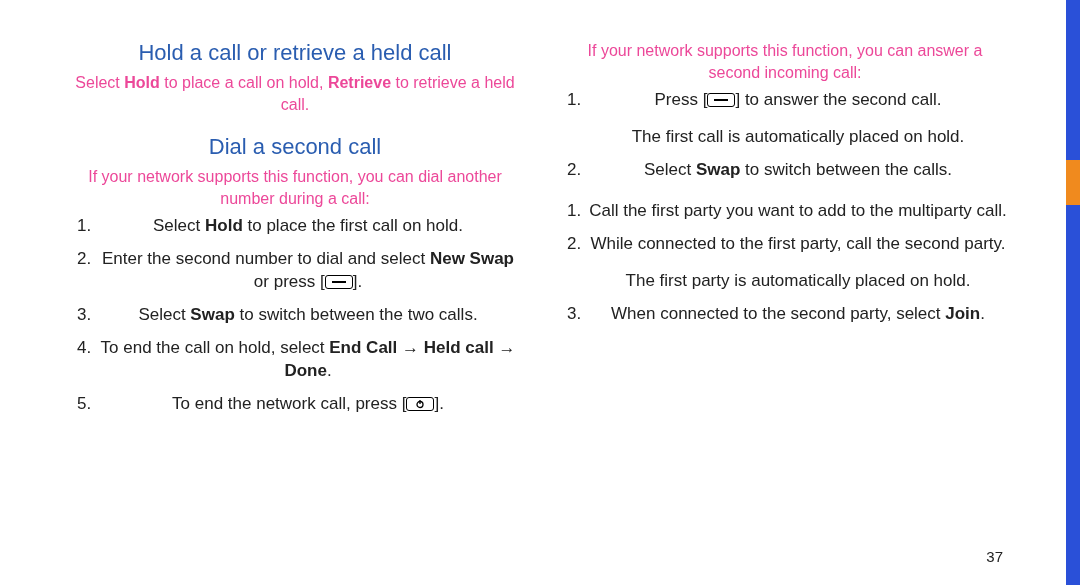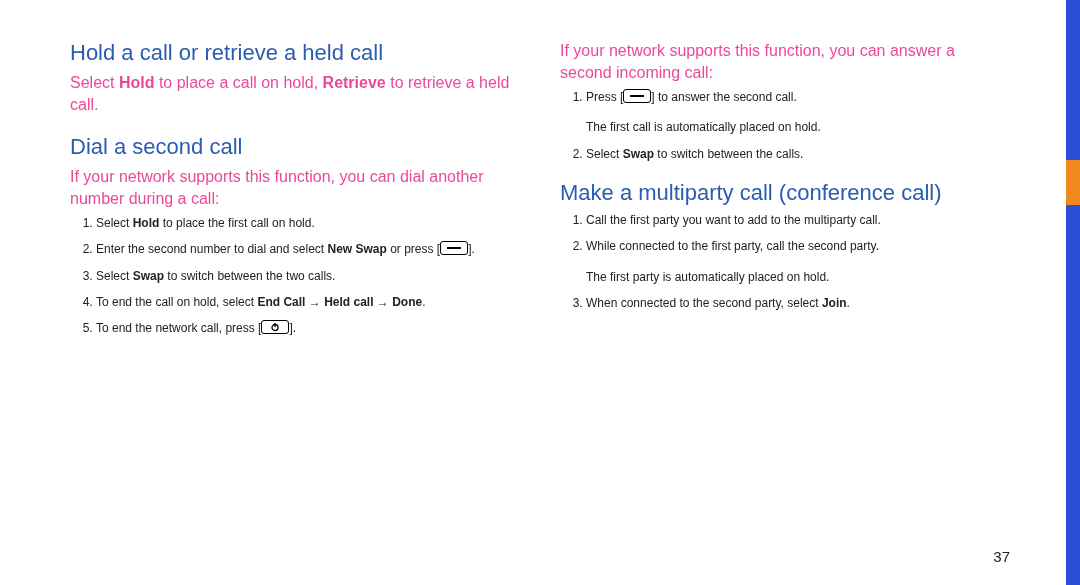--- a/index.html
+++ b/index.html
@@ -9,20 +9,21 @@
     background: #fff;
     font-family: Arial, Helvetica, sans-serif;
     position: relative;
     overflow: hidden;
   }
   .page {
     width: 1080px;
     height: 585px;
     position: relative;
     padding: 40px 70px 32px 70px;
+    text-align: center;
   }
   .cols {
     display: flex;
     gap: 40px;
   }
   .col {
     flex: 1;
     min-width: 0;
   }
   h2 {
@@ -36,21 +37,21 @@
   .sec + .sec { margin-top: 18px; }
   p.body {
     font-size: 16px;
     color: #ec4899;
     line-height: 1.35;
     margin-bottom: 6px;
   }
   ol {
     list-style: decimal;
     padding-left: 26px;
-    font-size: 12px;
+    font-size: 17px;
     color: #222;
   }
   ol li {
     margin-bottom: 10px;
     line-height: 1.35;
   }
   ol li .sub {
     display: block;
     margin-top: 14px;
   }
@@ -101,21 +102,21 @@
     width: 14px;
     color: #fff;
     font-size: 12px;
     writing-mode: vertical-rl;
     letter-spacing: 0.5px;
     white-space: nowrap;
   }
   .pagenum {
     position: absolute;
     bottom: 20px;
-    right: 70px;
+    right: 77px;
     font-size: 15px;
     color: #222;
   }
 </style>
 </head>
 <body>
 
 <div class="page">
   <div class="cols">
 
@@ -163,21 +164,20 @@
             <span>Press [</span><span class="icon-key dash"></span><span>] to answer the second call.</span>
             <span class="sub">The first call is automatically placed on hold.</span>
           </li>
           <li>
             <span>Select </span><b>Swap</b><span> to switch between the calls.</span>
           </li>
         </ol>
       </div>
 
       <div class="sec">
-        <h2>Make a multiparty call (conference call)</h2>
         <ol>
           <li>
             <span>Call the first party you want to add to the multiparty call.</span>
           </li>
           <li>
             <span>While connected to the first party, call the second party.</span>
             <span class="sub">The first party is automatically placed on hold.</span>
           </li>
           <li>
             <span>When connected to the second party, select </span><b>Join</b><span>.</span>

